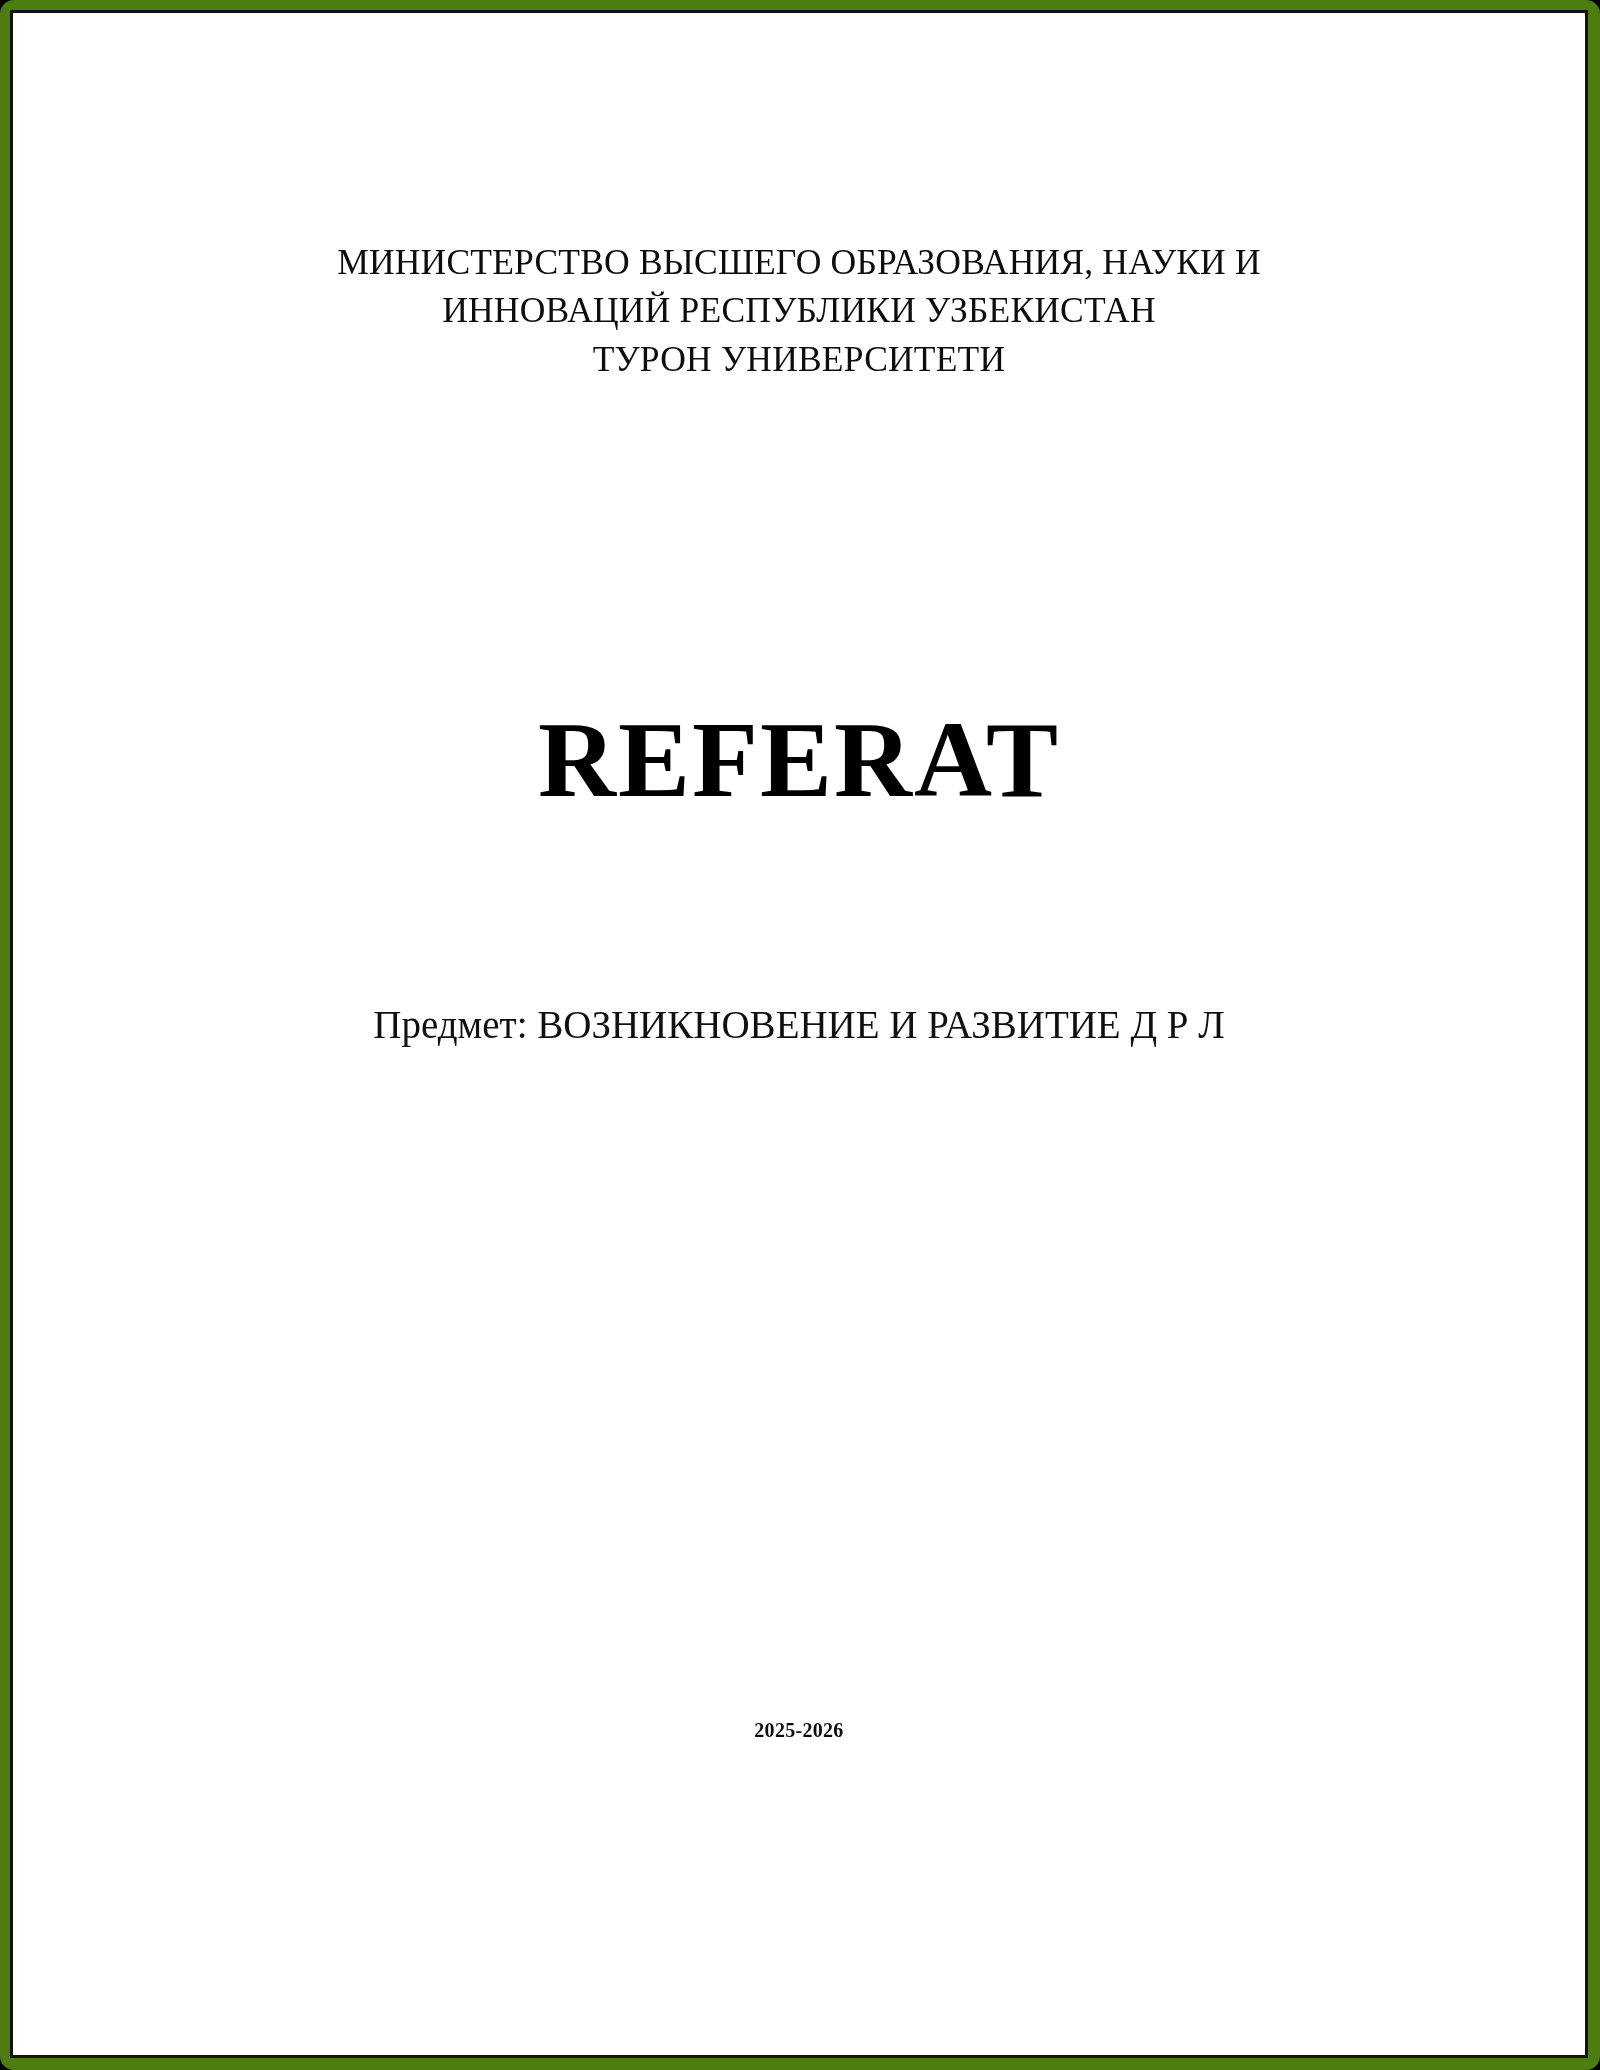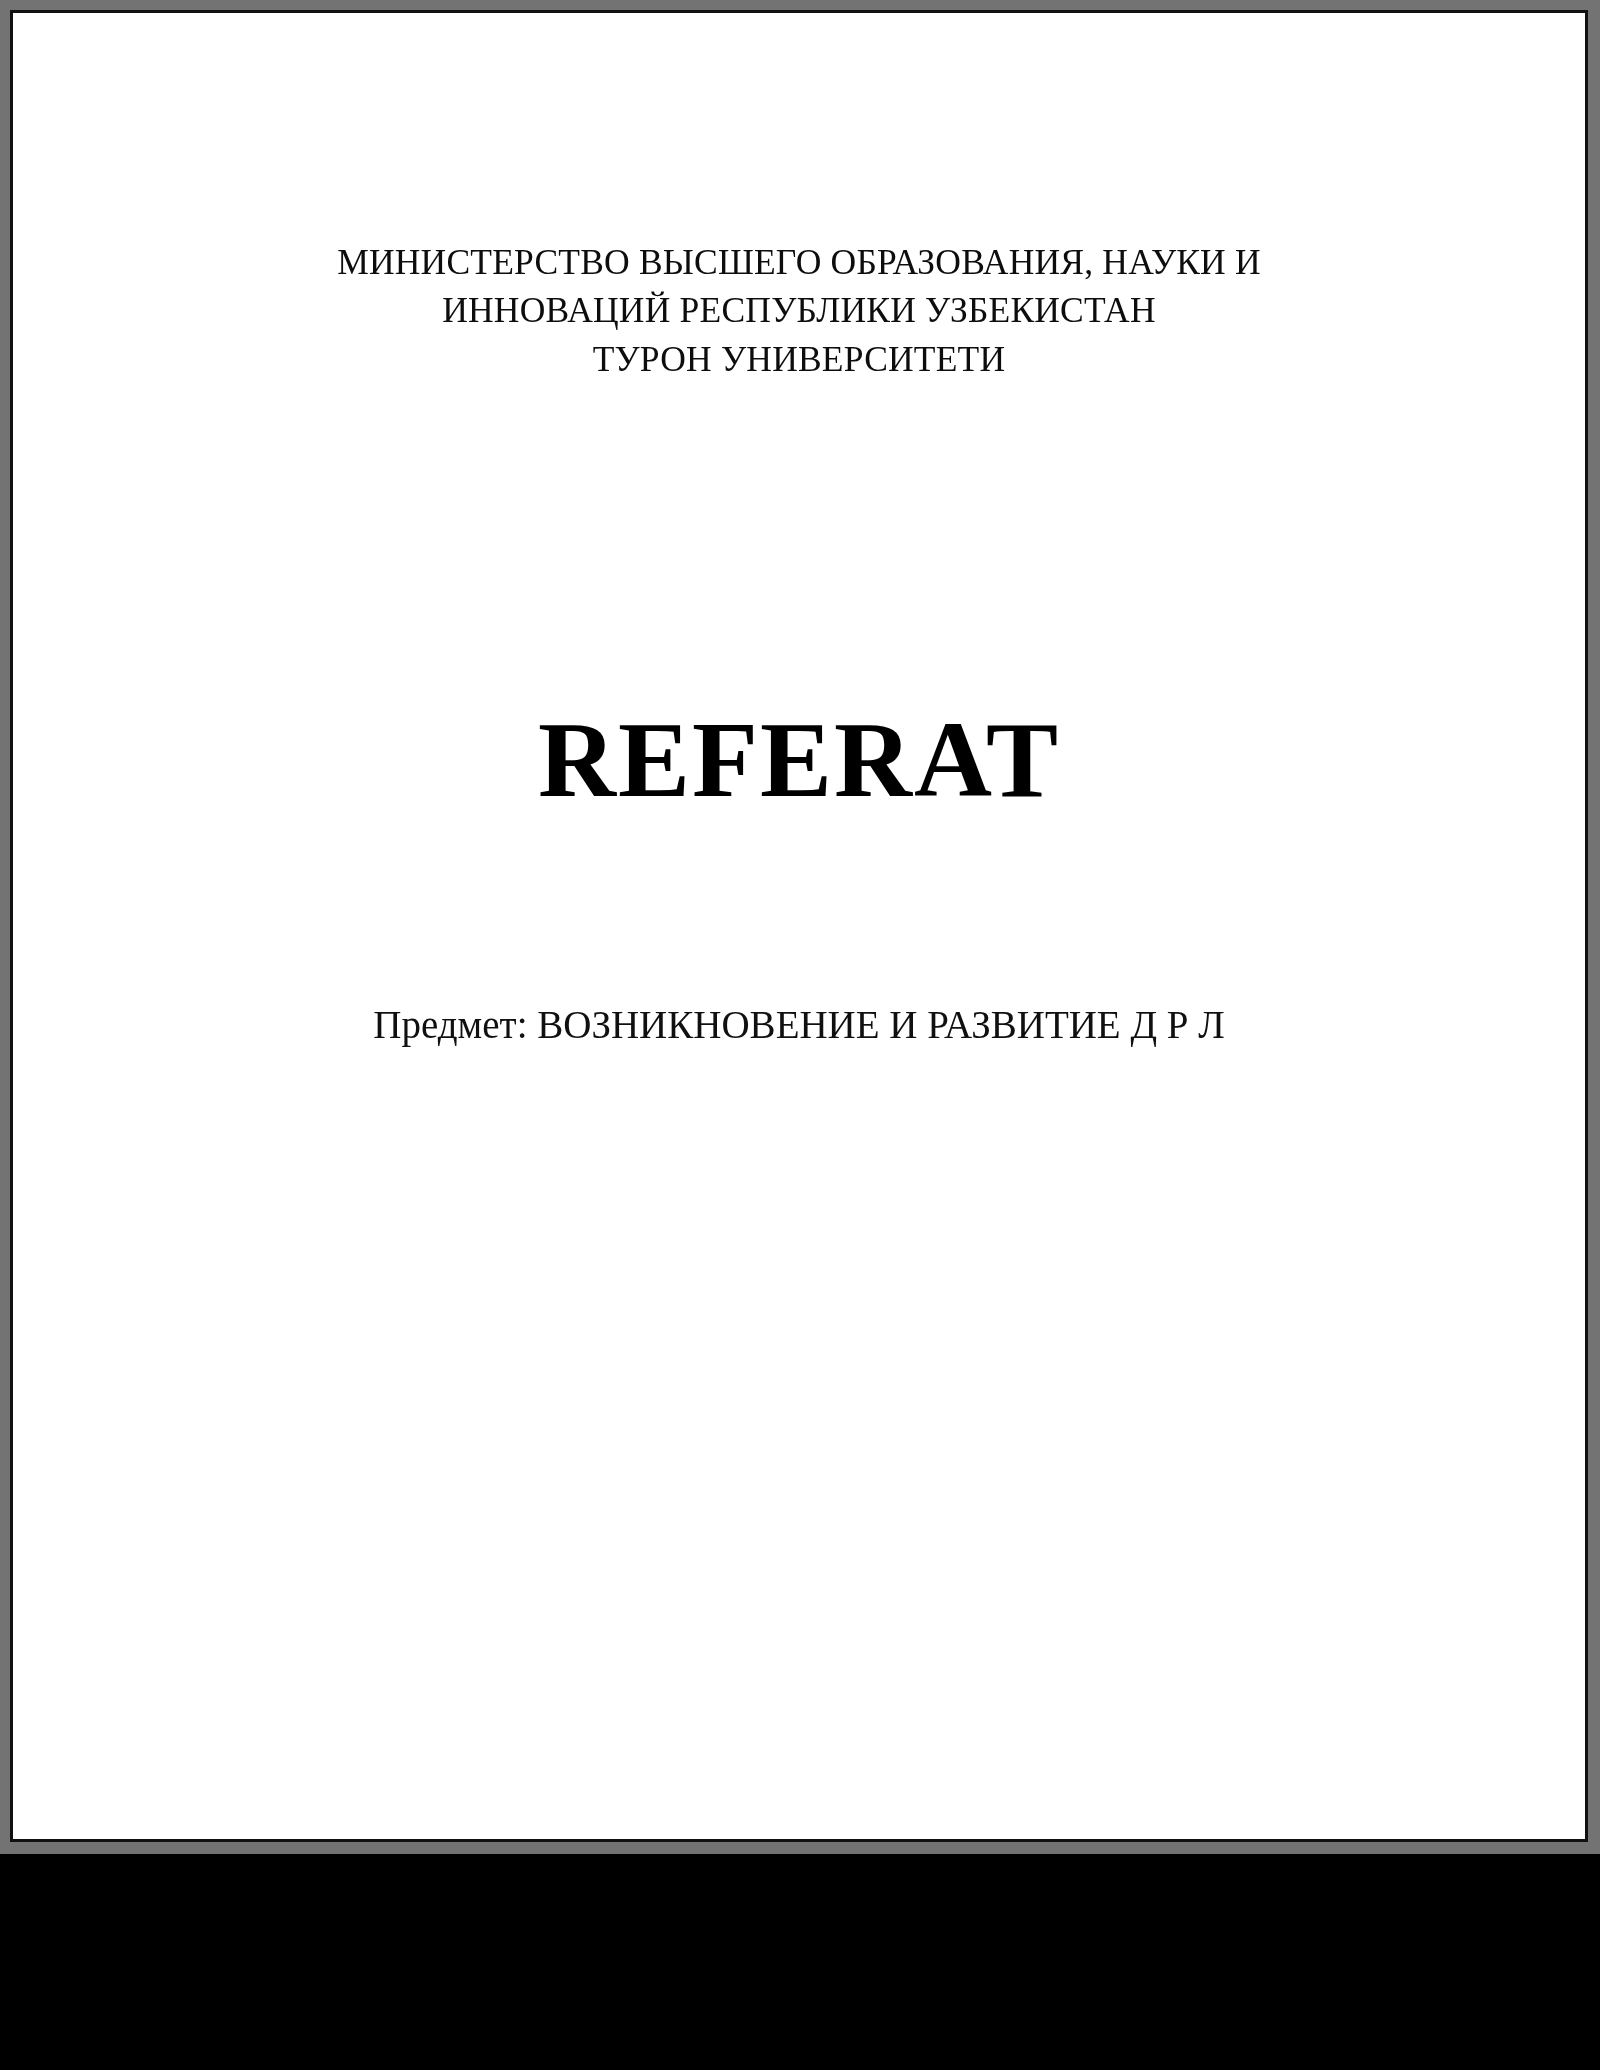--- a/index.html
+++ b/index.html
@@ -11,24 +11,25 @@
     width: 1600px;
     height: 2070px;
     overflow: hidden;
     font-family: "Liberation Serif", serif;
   }
   .page-frame {
     position: absolute;
     left: 0;
     top: 0;
     width: 1600px;
-    height: 1854px;
-    background: #737373;
+    height: 2070px;
+    background: #4d7c0f;
     box-sizing: border-box;
     padding: 10px 12px 12px 10px;
+    border-radius: 14px;
   }
   .page {
     position: relative;
     width: 100%;
     height: 100%;
     background: #ffffff;
     box-sizing: border-box;
     border: 3px solid #111111;
   }
   .sheet {
@@ -126,17 +127,18 @@
           <span class="org-line">МИНИСТЕРСТВО ВЫСШЕГО ОБРАЗОВАНИЯ, НАУКИ И</span>
           <span class="org-line">ИННОВАЦИЙ РЕСПУБЛИКИ УЗБЕКИСТАН</span>
           <span class="org-line">ТУРОН УНИВЕРСИТЕТИ</span>
         </div>
 
         <div class="doc-title">REFERAT</div>
 
         <div class="subject-line">Предмет: ВОЗНИКНОВЕНИЕ И РАЗВИТИЕ Д Р Л</div>
 
 
+        <div class="year-line">2025-2026</div>
 
       </div>
     </div>
   </div>
 </div>
 
 </body></html>

